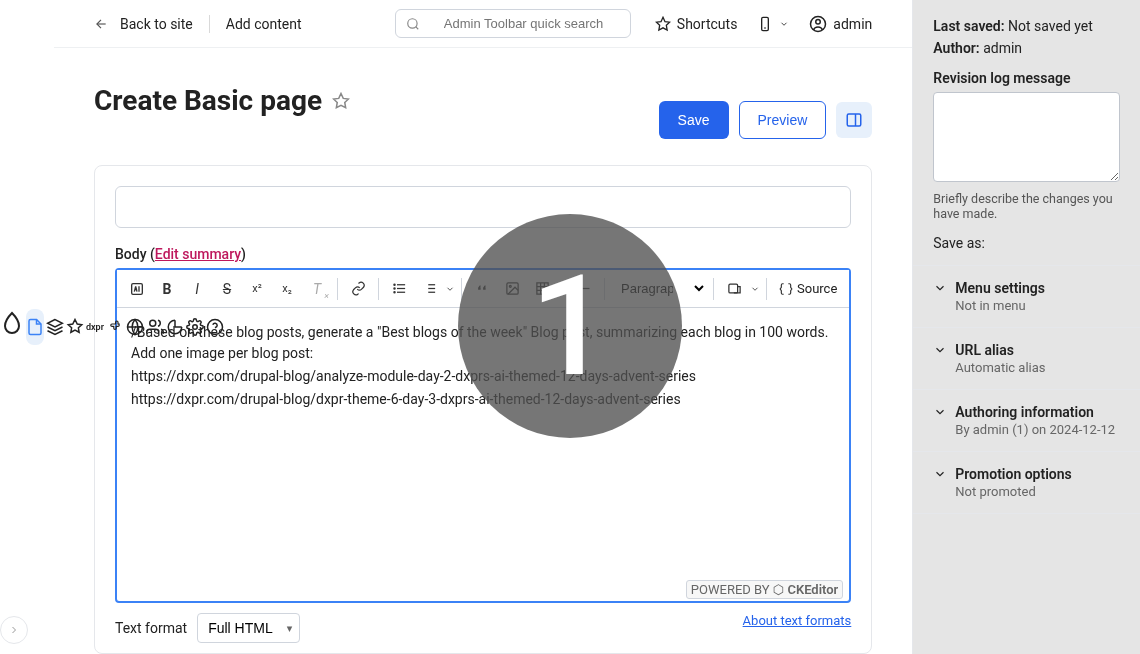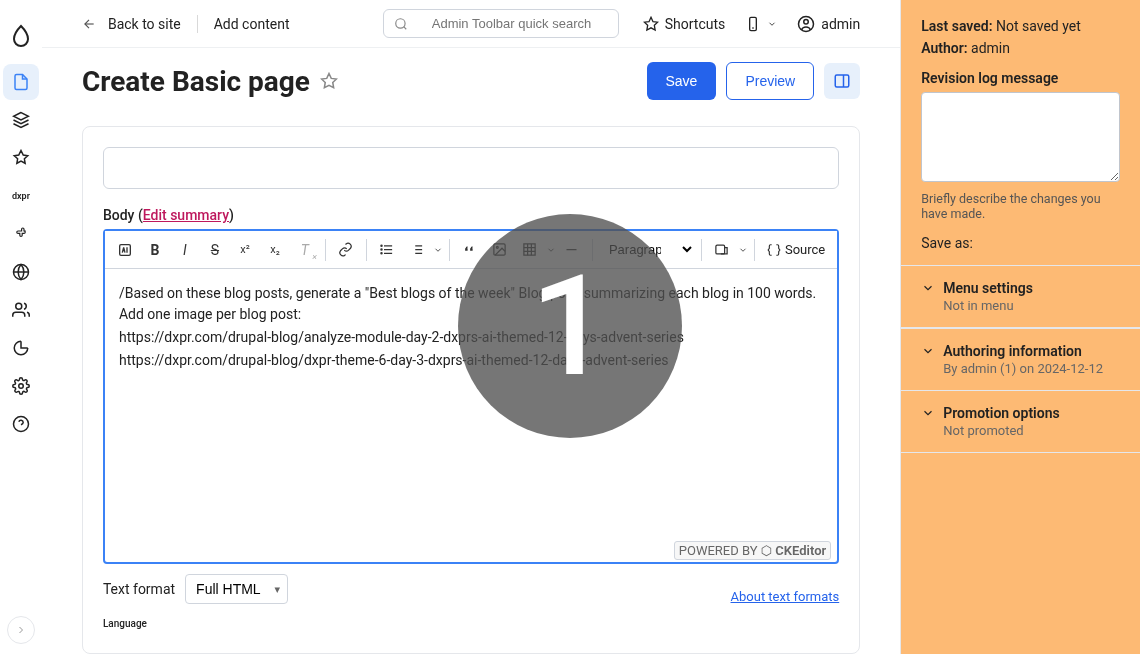--- a/index.html
+++ b/index.html
@@ -1,36 +1,36 @@
 <!DOCTYPE html>
 <html><head>
 <meta charset="utf-8">
 <style>
 * { box-sizing: border-box; margin: 0; padding: 0; }
 body { font-family: -apple-system, BlinkMacSystemFont, "Segoe UI", Roboto, sans-serif; font-size: 14px; color: #222; background: #fff; width: 1140px; height: 654px; overflow: hidden; position: relative; }
 .layout { display: flex; height: 100%; }
-.sidebar-left { width: 54px; background: #fff; display: flex; flex-direction: column; align-items: center; padding-top: 18px; gap: 2px; position: relative; }
+.sidebar-left { width: 54px; background: #fff; display: flex; flex-direction: row; align-items: center; padding-top: 0; gap: 2px; position: relative; }
 .logo { width: 36px; height: 36px; display: flex; align-items: center; justify-content: center; margin-bottom: 8px; }
 .side-item { width: 36px; height: 36px; display: flex; align-items: center; justify-content: center; border-radius: 8px; cursor: pointer; color: #222; }
 .side-item.active { background: #e7f0fb; color: #3b82f6; }
 .side-item.dxpr { font-size: 9px; font-weight: 600; color: #222; }
 .side-bottom { position: absolute; bottom: 10px; }
 .side-toggle { width: 28px; height: 28px; border: 1px solid #e5e7eb; border-radius: 14px; display: flex; align-items: center; justify-content: center; color: #999; }
 .main { flex: 1; display: flex; flex-direction: column; border-right: 1px solid #e5e7eb; }
 .topbar { height: 48px; display: flex; align-items: center; padding: 0 40px 0 40px; gap: 12px; border-bottom: 1px solid #eef0f2; }
 .topbar .back-icon { color: #555; }
 .topbar .divider { width: 1px; height: 18px; background: #d9d9d9; margin: 0 4px; }
 .search-box { flex: 0 0 200px; margin-left: auto; display: flex; align-items: center; border: 1px solid #d0d5dd; border-radius: 6px; padding: 6px 10px; gap: 24px; color: #888; }
 .search-box input { border: none; outline: none; font-size: 13px; flex: 1; color: #333; }
 .top-links { display: flex; align-items: center; gap: 20px; margin-left: 12px; color: #222; }
 .top-link { display: flex; align-items: center; gap: 6px; cursor: pointer; }
 .page-header { display: flex; align-items: center; padding: 14px 40px 10px 40px; }
 .page-title { font-size: 28px; font-weight: 700; }
 .star-btn { margin-left: 10px; color: #888; cursor: pointer; }
-.header-actions { margin-left: auto; display: flex; gap: 10px; align-items: center; }
+.header-actions { margin-left: auto; display: flex; gap: 10px; align-items: center; margin-top: 39px; }
 .btn { padding: 10px 18px; border-radius: 6px; font-size: 14px; cursor: pointer; border: 1px solid transparent; }
 .btn-primary { background: #2563eb; color: #fff; }
 .btn-outline { background: #fff; border: 1px solid #2563eb; color: #2563eb; }
 .panel-toggle { width: 36px; height: 36px; background: #e7f0fb; border-radius: 6px; display: flex; align-items: center; justify-content: center; color: #2563eb; cursor: pointer; }
 .form-area { padding: 16px 40px 0 40px; overflow: hidden; flex: 1; }
 .card { border: 1px solid #e5e7eb; border-radius: 8px; padding: 20px 20px 16px 20px; background: #fff; height: 100%; overflow: hidden; }
 .field-label { font-size: 14px; font-weight: 500; margin-bottom: 6px; display: block; }
 .req { color: #d92d20; }
 .title-input { width: 100%; height: 42px; border: 1px solid #d0d5dd; border-radius: 6px; padding: 0 10px; font-size: 14px; }
 .body-label { margin-top: 18px; }
@@ -38,28 +38,28 @@
 .editor-wrap { border: 2px solid #3b82f6; border-radius: 4px; margin-top: 6px; }
 .toolbar { display: flex; align-items: center; height: 38px; border-bottom: 1px solid #d0d5dd; background: #fff; padding: 0 6px; gap: 2px; }
 .tb-btn { width: 28px; height: 28px; display: flex; align-items: center; justify-content: center; border-radius: 4px; cursor: pointer; color: #333; }
 .tb-sep { width: 1px; height: 22px; background: #d0d5dd; margin: 0 4px; }
 .tb-select { border: none; background: transparent; font-size: 13px; padding: 4px 18px 4px 6px; cursor: pointer; }
 .tb-source { display: flex; align-items: center; gap: 4px; font-size: 13px; padding: 0 6px; cursor: pointer; }
 .editor-body { min-height: 270px; padding: 14px 14px 4px 14px; font-size: 14px; line-height: 1.5; color: #222; position: relative; }
 .editor-body p { margin-bottom: 2px; word-break: break-all; }
 .ck-footer { text-align: right; padding: 2px 6px; }
 .ck-badge { display: inline-block; border: 1px solid #d0d5dd; border-radius: 3px; font-size: 13px; padding: 1px 4px; color: #666; background: #f7f7f7; }
-.text-format-row { display: flex; align-items: flex-end; justify-content: space-between; margin-top: 10px; }
+.text-format-row { display: flex; align-items: flex-start; justify-content: space-between; margin-top: 10px; }
 .tf-left { display: flex; align-items: center; gap: 10px; }
 .select { border: 1px solid #d0d5dd; border-radius: 4px; padding: 6px 26px 6px 10px; font-size: 14px; background: #fff; appearance: none; position: relative; }
 .select-wrap { position: relative; display: inline-block; }
 .select-wrap::after { content: "▾"; position: absolute; right: 8px; top: 50%; transform: translateY(-50%); color: #666; font-size: 11px; pointer-events: none; }
 .about-link { color: #2563eb; font-size: 13px; text-decoration: underline; cursor: pointer; }
 .lang-label { margin-top: 14px; font-size: 10px; font-weight: 500; }
-.right-panel { width: 296px; padding: 18px 20px 0 20px; overflow: hidden; background: #fdba74; }
+.right-panel { width: 296px; padding: 18px 20px 0 20px; overflow: hidden; background: #e5e5e5; }
 .rp-line { font-size: 14px; margin-bottom: 6px; }
 .rp-line .lbl { font-weight: 600; }
 .rp-section-title { font-weight: 600; margin-top: 14px; margin-bottom: 6px; }
 .rp-textarea { width: 100%; height: 90px; border: 1px solid #c0c5cd; border-radius: 4px; resize: both; }
 .rp-hint { font-size: 12.5px; color: #555; margin-top: 6px; }
 .saveas-row { display: flex; align-items: center; gap: 10px; margin-top: 14px; margin-bottom: 14px; }
 .saveas-select { border: 1px solid #c0c5cd; border-radius: 6px; padding: 8px 30px 8px 12px; font-size: 15px; }
 .rp-divider { height: 1px; background: #e5e7eb; margin: 0 -20px; }
 .accordion { padding: 14px 0; }
 .acc-head { display: flex; align-items: center; gap: 8px; cursor: pointer; }
@@ -359,20 +359,29 @@
     <div class="accordion">
       <div class="acc-head">
         <svg width="14" height="14" viewBox="0 0 24 24" fill="none" stroke="#222" stroke-width="2">
             <polyline points="6 9 12 15 18 9"></polyline>
           </svg>
         <span class="acc-title">Menu settings</span>
       </div>
       <div class="acc-sub">Not in menu</div>
     </div>
     <div class="rp-divider"></div>
+    <div class="accordion">
+      <div class="acc-head">
+        <svg width="14" height="14" viewBox="0 0 24 24" fill="none" stroke="#222" stroke-width="2">
+            <polyline points="6 9 12 15 18 9"></polyline>
+          </svg>
+        <span class="acc-title">URL alias</span>
+      </div>
+      <div class="acc-sub">Automatic alias</div>
+    </div>
     <div class="rp-divider"></div>
     <div class="accordion">
       <div class="acc-head">
         <svg width="14" height="14" viewBox="0 0 24 24" fill="none" stroke="#222" stroke-width="2">
             <polyline points="6 9 12 15 18 9"></polyline>
           </svg>
         <span class="acc-title">Authoring information</span>
       </div>
       <div class="acc-sub">By admin (1) on 2024-12-12</div>
     </div>

